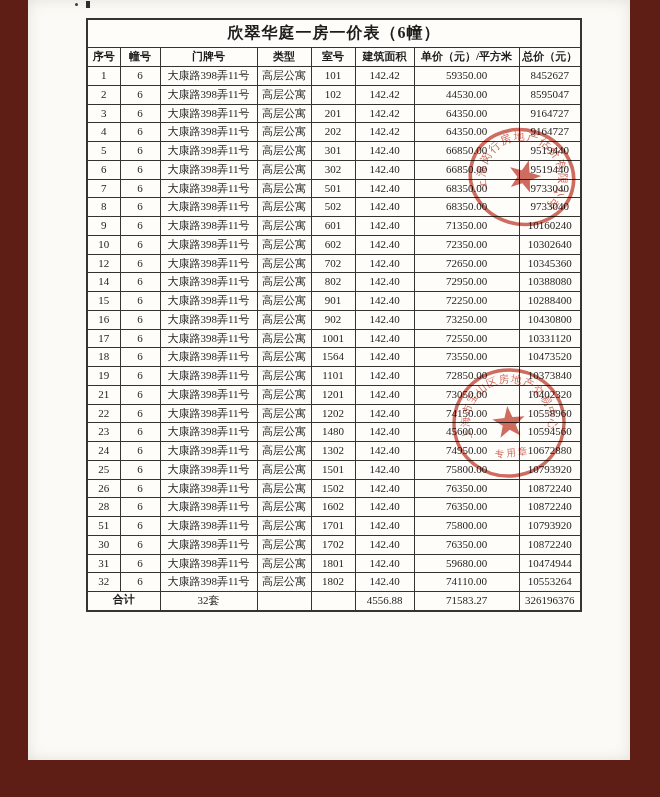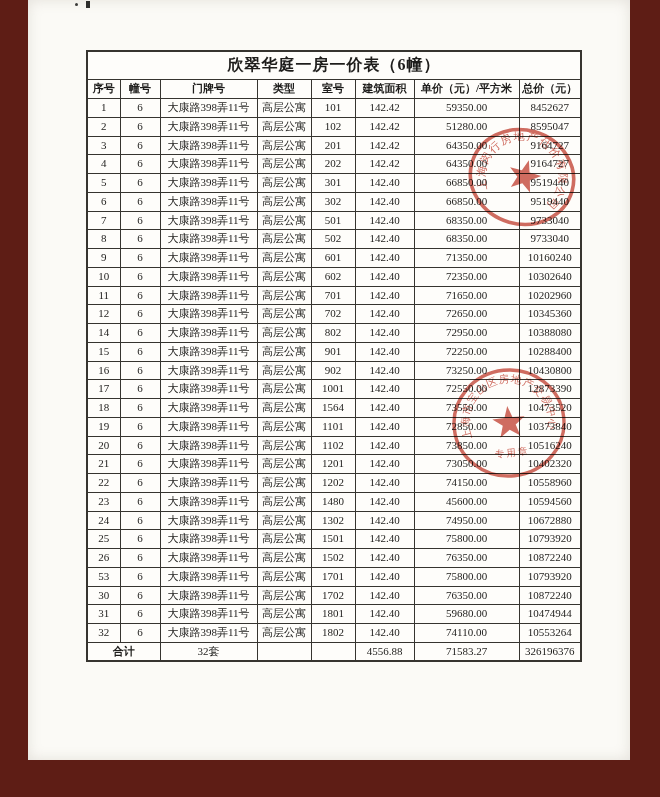--- a/index.html
+++ b/index.html
@@ -19,28 +19,28 @@
   table.price-table{
     position:absolute;left:58px;top:18px;width:496px;
     border-collapse:collapse;table-layout:fixed;
     background:#fefdfa;
   }
   .price-table td,.price-table th{
     border:1.5px solid #36342f;
     padding:0;text-align:center;vertical-align:middle;
     line-height:1.05;overflow:hidden;white-space:nowrap;
   }
-  table.price-table{border:2.5px solid #36342f;margin-top:32px;}
+  table.price-table{border:2.5px solid #36342f;}
   .title-row td{height:27px;font-size:16px;font-weight:bold;letter-spacing:1px;}
   .head-row th{height:18px;font-size:11px;font-weight:bold;}
   tbody tr{height:18.75px;}
   tbody td{font-size:11px;}
   .total-row{height:19px;}
   .total-row td{font-size:11px;}
-  .total-label{font-weight:bold;}
+  .total-label{font-weight:bold;font-family:Liberation Mono, monospace;}
   .seal{position:absolute;opacity:.8;mix-blend-mode:multiply;filter:blur(.3px);}
 </style>
 </head>
 <body>
 
 <div class="paper">
   <div class="speck1"></div>
   <div class="speck2"></div>
 
   <table class="price-table">
@@ -80,21 +80,21 @@
       <td>59350.00</td>
       <td>8452627</td>
     </tr>
         <tr>
       <td>2</td>
       <td>6</td>
       <td>大康路398弄11号</td>
       <td>高层公寓</td>
       <td>102</td>
       <td>142.42</td>
-      <td>51280.00</td>
+      <td>44530.00</td>
       <td>8595047</td>
     </tr>
         <tr>
       <td>3</td>
       <td>6</td>
       <td>大康路398弄11号</td>
       <td>高层公寓</td>
       <td>201</td>
       <td>142.42</td>
       <td>64350.00</td>
@@ -164,30 +164,20 @@
       <td>10</td>
       <td>6</td>
       <td>大康路398弄11号</td>
       <td>高层公寓</td>
       <td>602</td>
       <td>142.40</td>
       <td>72350.00</td>
       <td>10302640</td>
     </tr>
         <tr>
-      <td>11</td>
-      <td>6</td>
-      <td>大康路398弄11号</td>
-      <td>高层公寓</td>
-      <td>701</td>
-      <td>142.40</td>
-      <td>71650.00</td>
-      <td>10202960</td>
-    </tr>
-        <tr>
       <td>12</td>
       <td>6</td>
       <td>大康路398弄11号</td>
       <td>高层公寓</td>
       <td>702</td>
       <td>142.40</td>
       <td>72650.00</td>
       <td>10345360</td>
     </tr>
         <tr>
@@ -221,21 +211,21 @@
       <td>10430800</td>
     </tr>
         <tr>
       <td>17</td>
       <td>6</td>
       <td>大康路398弄11号</td>
       <td>高层公寓</td>
       <td>1001</td>
       <td>142.40</td>
       <td>72550.00</td>
-      <td>12873390</td>
+      <td>10331120</td>
     </tr>
         <tr>
       <td>18</td>
       <td>6</td>
       <td>大康路398弄11号</td>
       <td>高层公寓</td>
       <td>1564</td>
       <td>142.40</td>
       <td>73550.00</td>
       <td>10473520</td>
@@ -244,30 +234,20 @@
       <td>19</td>
       <td>6</td>
       <td>大康路398弄11号</td>
       <td>高层公寓</td>
       <td>1101</td>
       <td>142.40</td>
       <td>72850.00</td>
       <td>10373840</td>
     </tr>
         <tr>
-      <td>20</td>
-      <td>6</td>
-      <td>大康路398弄11号</td>
-      <td>高层公寓</td>
-      <td>1102</td>
-      <td>142.40</td>
-      <td>73850.00</td>
-      <td>10516240</td>
-    </tr>
-        <tr>
       <td>21</td>
       <td>6</td>
       <td>大康路398弄11号</td>
       <td>高层公寓</td>
       <td>1201</td>
       <td>142.40</td>
       <td>73050.00</td>
       <td>10402320</td>
     </tr>
         <tr>
@@ -314,21 +294,31 @@
       <td>26</td>
       <td>6</td>
       <td>大康路398弄11号</td>
       <td>高层公寓</td>
       <td>1502</td>
       <td>142.40</td>
       <td>76350.00</td>
       <td>10872240</td>
     </tr>
         <tr>
-      <td>53</td>
+      <td>28</td>
+      <td>6</td>
+      <td>大康路398弄11号</td>
+      <td>高层公寓</td>
+      <td>1602</td>
+      <td>142.40</td>
+      <td>76350.00</td>
+      <td>10872240</td>
+    </tr>
+        <tr>
+      <td>51</td>
       <td>6</td>
       <td>大康路398弄11号</td>
       <td>高层公寓</td>
       <td>1701</td>
       <td>142.40</td>
       <td>75800.00</td>
       <td>10793920</td>
     </tr>
         <tr>
       <td>30</td>

